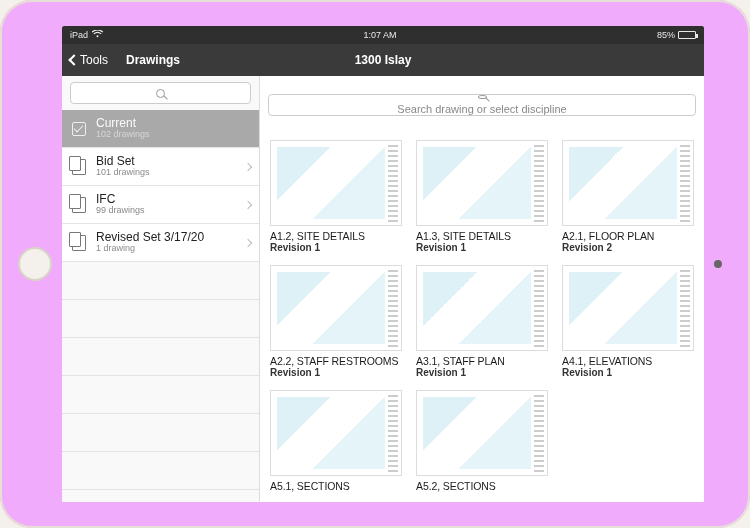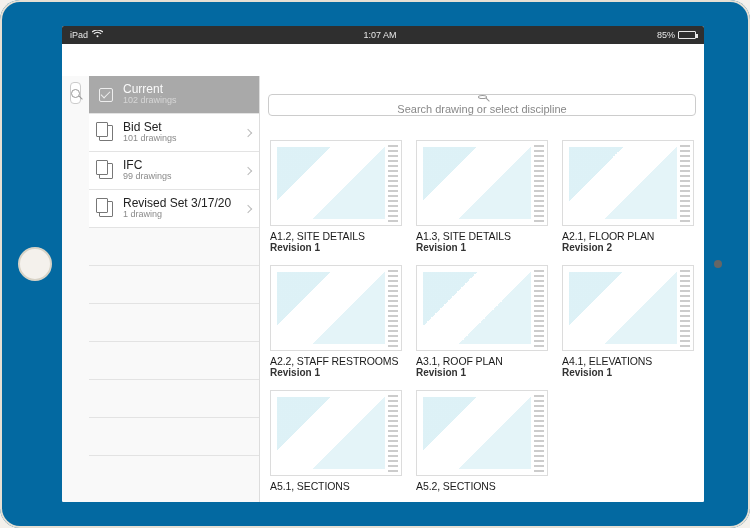--- a/index.html
+++ b/index.html
@@ -1,33 +1,33 @@
 <!DOCTYPE html>
 <html><head>
 <meta charset="utf-8">
 <style>
   * { box-sizing: border-box; margin: 0; padding: 0; font-family: -apple-system, "Helvetica Neue", Arial, sans-serif; }
   body { width: 750px; height: 528px; background: #f4f1ec; overflow: hidden; }
-  .device { position: relative; width: 750px; height: 528px; background: #0369a1; border-radius: 20px; box-shadow: inset 0 0 0 2px #e6e0d4; }
+  .device { position: relative; width: 750px; height: 528px; background: #f0abfc; border-radius: 32px; box-shadow: inset 0 0 0 2px #e6e0d4; }
   .home-btn { position: absolute; left: 18px; top: 50%; transform: translateY(-50%); width: 34px; height: 34px; border: 2px solid #d8d3c6; border-radius: 50%; background: #f4f1ec; }
   .camera { position: absolute; right: 28px; top: 50%; transform: translateY(-50%); width: 8px; height: 8px; background: #666; border-radius: 50%; }
   .screen { position: absolute; left: 62px; right: 46px; top: 26px; bottom: 26px; background: #fff; overflow: hidden; border-radius: 2px; }
   .statusbar { height: 18px; background: #2f2f2f; color: #e8e8e8; display: flex; align-items: center; font-size: 9px; padding: 0 8px; }
   .statusbar .center { flex: 1; text-align: center; }
   .statusbar .battery-wrap { display: flex; align-items: center; gap: 3px; }
   .batt-shell { width: 18px; height: 8px; border: 1px solid #e8e8e8; border-radius: 1px; position: relative; }
   .batt-shell::after { content: ""; position: absolute; right: -3px; top: 2px; width: 2px; height: 4px; background: #e8e8e8; }
   .batt-fill { height: 100%; width: 85%; background: #e8e8e8; }
   .navbar { height: 32px; background: #3a3a3a; color: #fff; display: flex; align-items: center; font-size: 12px; position: relative; }
   .nav-back { display: flex; align-items: center; gap: 2px; padding: 0 8px; cursor: pointer; }
   .chev-left { width: 8px; height: 8px; border-left: 2px solid #fff; border-bottom: 2px solid #fff; transform: rotate(45deg); }
   .nav-title-left { font-weight: 600; margin-left: 10px; }
   .nav-title-center { position: absolute; left: 0; right: 0; text-align: center; font-weight: 600; pointer-events: none; }
   .content { position: absolute; top: 50px; bottom: 0; left: 0; right: 0; display: flex; background: #f4f4f4; }
-  .sidebar { width: 198px; display: flex; flex-direction: row; border-right: 1px solid #ddd; background: #f9f9f9; }
+  .sidebar { width: 198px; display: flex; flex-direction: column; border-right: 1px solid #ddd; background: #f9f9f9; }
   .searchbox { margin: 6px 8px; height: 22px; background: #fff; border: 1px solid #ccc; border-radius: 4px; display: flex; align-items: center; justify-content: center; gap: 4px; color: #888; font-size: 11px; }
   .searchbox.main { flex: 1; justify-content: flex-start; padding: 0 8px; }
   .mag { width: 9px; height: 9px; border: 1.4px solid #999; border-radius: 50%; position: relative; }
   .mag::after { content: ""; position: absolute; width: 5px; height: 1.4px; background: #999; bottom: -2px; right: -4px; transform: rotate(45deg); }
   .list { flex: 1; overflow: hidden; }
   .row { display: flex; align-items: center; height: 38px; padding: 0 10px 0 8px; border-bottom: 1px solid #e3e3e3; background: #fff; gap: 8px; cursor: pointer; position: relative; }
   .row.selected { background: #a9a9a9; color: #f2f2f2; }
   .row .icon { width: 18px; height: 18px; display: flex; align-items: center; justify-content: center; }
   .row .txt { display: flex; flex-direction: column; line-height: 1.1; }
   .row .title { font-size: 12px; font-weight: 500; color: #222; }
@@ -65,20 +65,28 @@
             <path d="M5.5 7.2a1 1 0 100-2 1 1 0 000 2zM2.3 4.3a5 5 0 016.4 0l.9-.9a6.3 6.3 0 00-8.2 0l.9.9zM.5 2.5a8 8 0 0110 0l.9-.9a9.3 9.3 0 00-11.8 0l.9.9z" fill="#e8e8e8"></path>
           </svg>
       </span>
       <span class="center">1:07 AM</span>
       <span class="battery-wrap">
         <span>85%</span>
         <span class="batt-shell"><span class="batt-fill"></span></span>
       </span>
     </div>
 
+    <div class="navbar">
+      <div class="nav-back">
+        <span class="chev-left"></span>
+        <span>Tools</span>
+      </div>
+      <span class="nav-title-left">Drawings</span>
+      <span class="nav-title-center">1300 Islay</span>
+    </div>
 
     <div class="content">
       <div class="sidebar">
         <div class="searchbox">
           <span class="mag"></span>
         </div>
         <div class="list">
           <div class="row selected">
             <span class="icon">
                 <span class="check-icon"></span>
@@ -150,21 +158,21 @@
             <div class="ctitle">A2.1, FLOOR PLAN</div>
             <div class="crev">Revision 2</div>
           </div>
           <div class="card">
             <div class="thumb"></div>
             <div class="ctitle">A2.2, STAFF RESTROOMS</div>
             <div class="crev">Revision 1</div>
           </div>
           <div class="card">
             <div class="thumb"></div>
-            <div class="ctitle">A3.1, ROOF PLAN</div>
+            <div class="ctitle">A3.1, STAFF PLAN</div>
             <div class="crev">Revision 1</div>
           </div>
           <div class="card">
             <div class="thumb"></div>
             <div class="ctitle">A4.1, ELEVATIONS</div>
             <div class="crev">Revision 1</div>
           </div>
           <div class="card">
             <div class="thumb"></div>
             <div class="ctitle">A5.1, SECTIONS</div>

